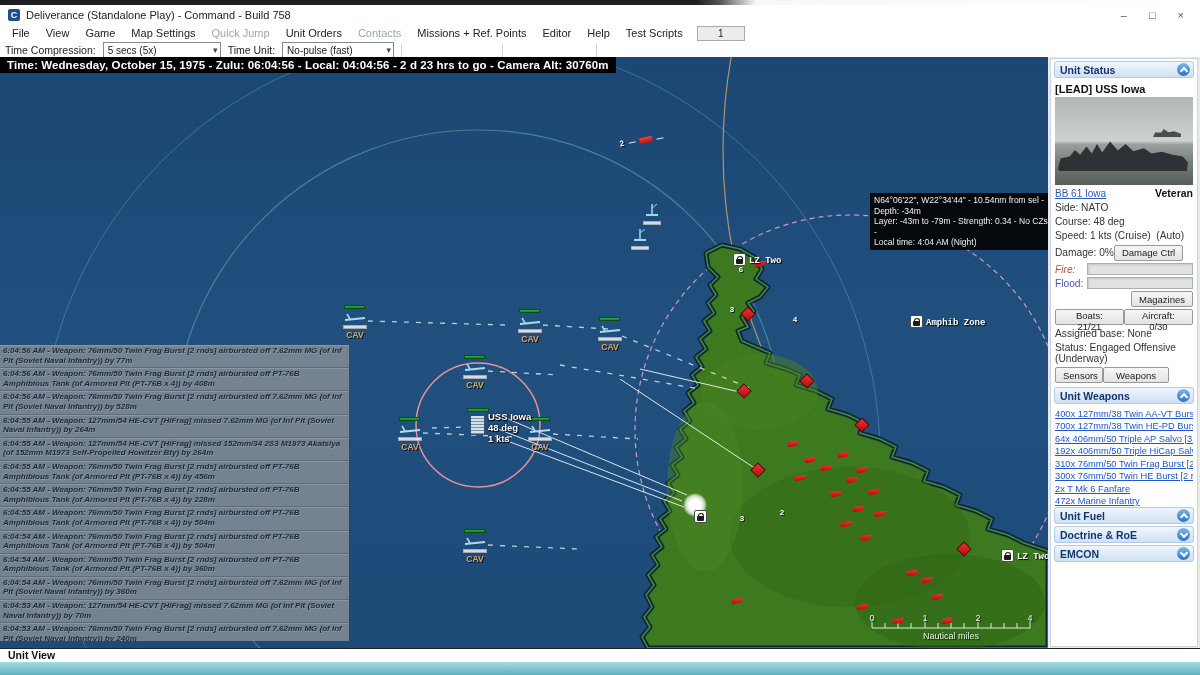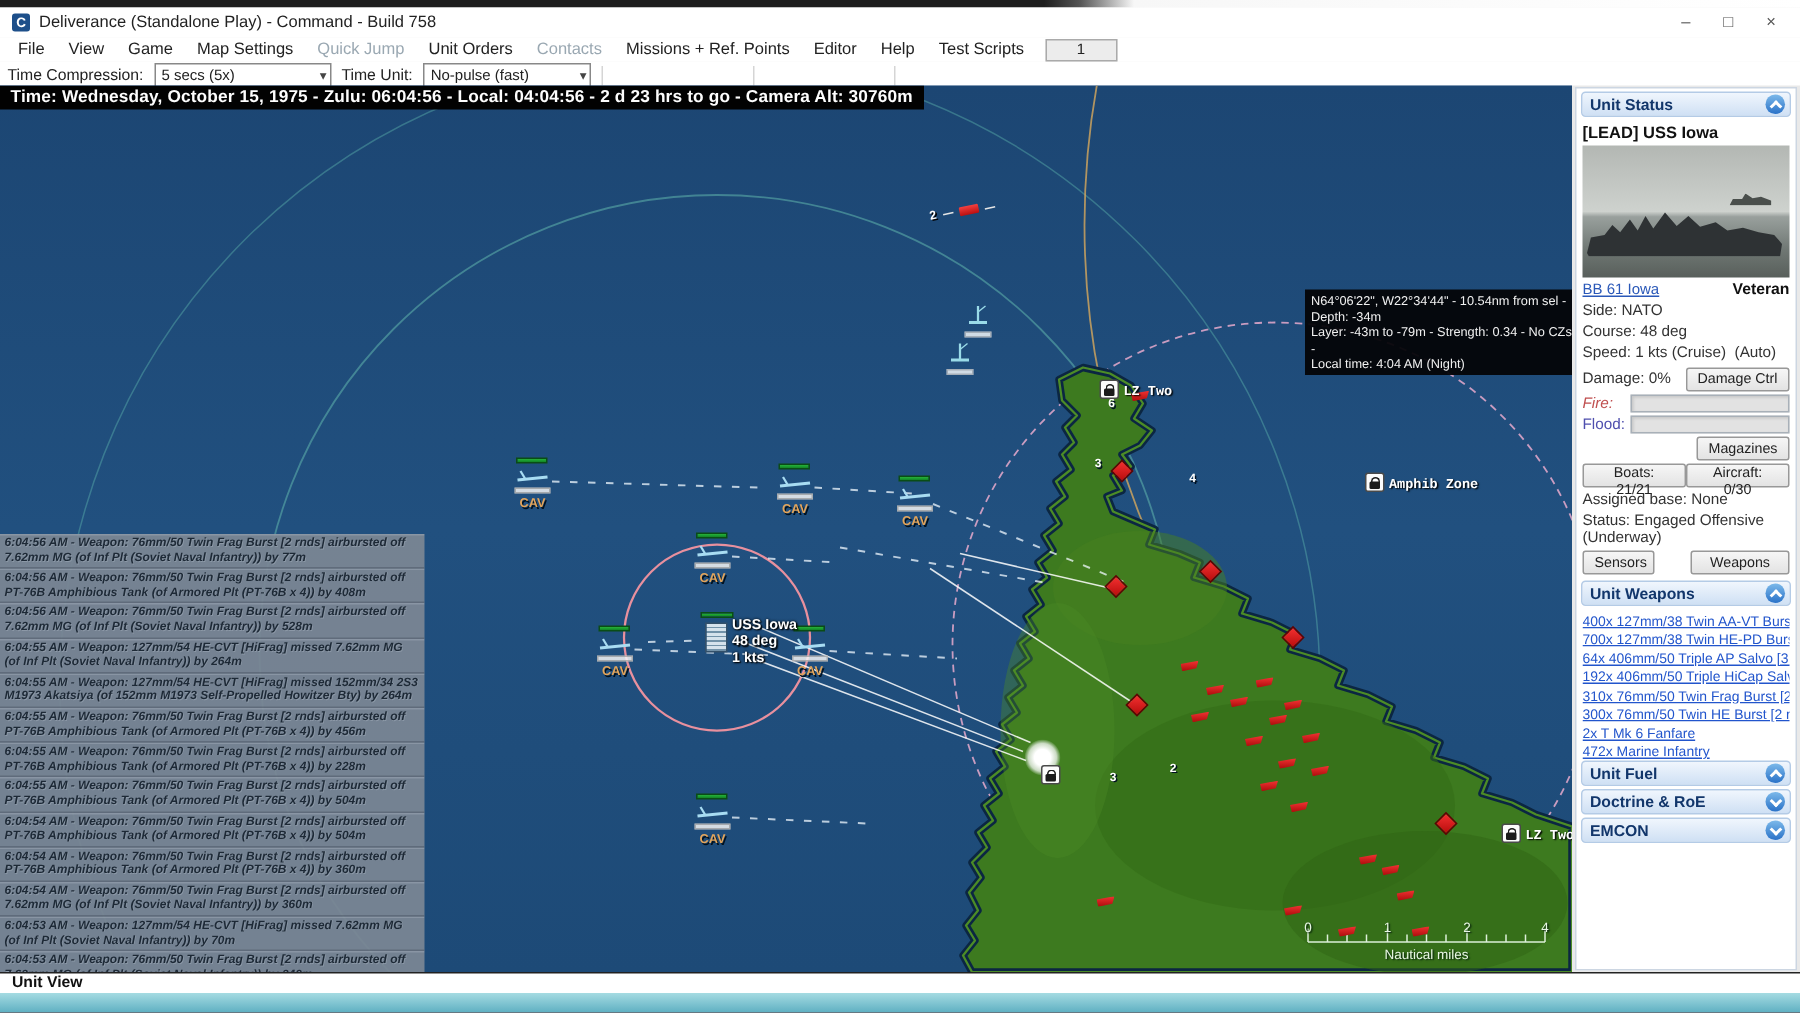--- a/index.html
+++ b/index.html
@@ -21,21 +21,21 @@
   .combo::after{content:"\25BE";color:#444;font-size:9px;}
   .tb-btn{display:flex;align-items:flex-end;gap:4px;background:none;border:none;font-size:10.5px;font-family:Liberation Sans, sans-serif;padding:0 2px;color:#222;margin-top:26px;}
   .play-icon{width:0;height:0;border-left:8px solid #1560d4;border-top:5px solid transparent;border-bottom:5px solid transparent;}
   .rec-dot{width:8px;height:8px;border-radius:50%;background:#c23030;border:1px solid #8c8c8c;box-shadow:0 0 0 1px #e8e8e8 inset;}
   .vsep{width:1px;height:13px;background:#d5d5d5;}
   
   .map{position:absolute;top:57px;left:0;width:1048px;height:591px;background:#1f4d7c;overflow:hidden;}
   .map svg.terrain{position:absolute;left:0;top:0;}
   .time-banner{position:absolute;left:0;top:0;z-index:9;background:#020202;color:#fdfdfd;font-size:11.5px;font-weight:bold;padding:2px 7px;white-space:nowrap;letter-spacing:.1px;}
   .tooltip{position:absolute;left:870px;top:136px;width:178px;z-index:8;background:rgba(4,4,7,.95);color:#f1f1f1;font-size:8.5px;line-height:10.5px;padding:2px 4px;}
-  .log{position:absolute;left:0;top:299px;width:283px;height:296px;z-index:6;background:rgba(122,134,148,.94);overflow:hidden;}
+  .log{position:absolute;left:0;top:288px;width:349px;height:296px;z-index:6;background:rgba(122,134,148,.94);overflow:hidden;}
   .log-entry{font-size:8px;line-height:9.6px;font-style:italic;font-weight:bold;color:#1d2936;padding:1px 4px 2px 3px;border-bottom:1px solid rgba(70,80,95,.45);box-shadow:inset 0 1px 0 rgba(185,195,205,.3);text-shadow:.5px .5px 0 rgba(225,232,240,.22);}
   .layer{position:absolute;left:0;top:0;width:100%;height:100%;z-index:5;}
   .marker{position:absolute;transform:translate(-50%,-50%);}
   
   .cav{width:0;height:0;}
   .cav .hbar{position:absolute;left:-11px;top:-13px;width:21px;height:4px;background:linear-gradient(#27b13a,#118526);border:1px solid #0a4d16;box-sizing:border-box;}
   .cav svg{position:absolute;left:-12px;top:-6px;}
   .cav .chip{position:absolute;left:-12px;top:7px;width:24px;height:4px;background:rgba(245,245,245,.85);border:1px solid rgba(120,120,120,.5);box-sizing:border-box;}
   .cav .cav-label{position:absolute;left:-14px;top:12px;width:28px;text-align:center;font-size:8.5px;font-weight:bold;color:#e2a55c;text-shadow:1px 1px 0 #00111f;}
   
@@ -78,21 +78,21 @@
   .unit-name{font-size:11px;font-weight:bold;color:#111;margin:3px 0 2px;}
   .photo{height:88px;margin:1px 0 2px;position:relative;overflow:hidden;background:linear-gradient(180deg,#b3b7b3 0%,#ced2ce 50%,#99a09d 54%,#6e7672 80%,#585f5b 100%);}
   .photo::before{content:"";position:absolute;right:12px;top:32px;width:28px;height:8px;background:#4a4f4c;clip-path:polygon(0 100%,8% 45%,30% 45%,38% 0,55% 40%,75% 28%,100% 60%,100% 100%);}
   .photo::after{content:"";position:absolute;left:3px;right:5px;bottom:14px;height:30px;background:#2e3234;clip-path:polygon(0 92%,2% 58%,9% 52%,13% 30%,17% 46%,22% 18%,26% 42%,30% 10%,34% 38%,40% 2%,46% 32%,52% 10%,58% 34%,66% 24%,72% 42%,80% 36%,88% 46%,96% 52%,100% 72%,99% 100%,1% 100%);}
   .photo-row{display:flex;justify-content:space-between;align-items:center;margin:1px 0 3px;}
   .photo-row a{font-size:10px;color:#2a58b8;text-decoration:underline;}
   .photo-row b{font-size:10.5px;color:#111;}
   .info{font-size:10.2px;color:#333;margin:3px 0;}
   .row{display:flex;align-items:center;margin:2px 0;}
   .row.right{justify-content:flex-end;}
-  .row.split{justify-content:space-between;}
+  .row.split{justify-content:flex-start;}
   .sb-btn{font-family:inherit;font-size:9.5px;color:#222;background:linear-gradient(#f6f6f6,#e3e3e3);border:1px solid #989898;border-radius:2px;height:16px;padding:0 7px;}
   .bar-row .blabel{width:32px;font-size:10.2px;}
   .fire-label{color:#c05050;font-style:italic;}
   .flood-label{color:#4f4fae;}
   .hollow-bar{flex:1;height:10px;background:#e2e2e2;border:1px solid #a8b0b8;box-shadow:inset 1px 1px 2px rgba(0,0,0,.12);}
   .weapons-card{height:100px;overflow:hidden;}
   .weapon-link{display:block;font-size:9.3px;color:#2255cc;text-decoration:underline;margin:2.5px 0;white-space:nowrap;overflow:hidden;}
   .fuel-card{height:50px;overflow:hidden;}
   .fuel-bar{height:13px;background:linear-gradient(#2fc45e,#1da245);border:1px solid #17813a;margin:1px 0 3px;}
   .fuel-text{font-size:9.3px;color:#8f959b;line-height:10.5px;}

